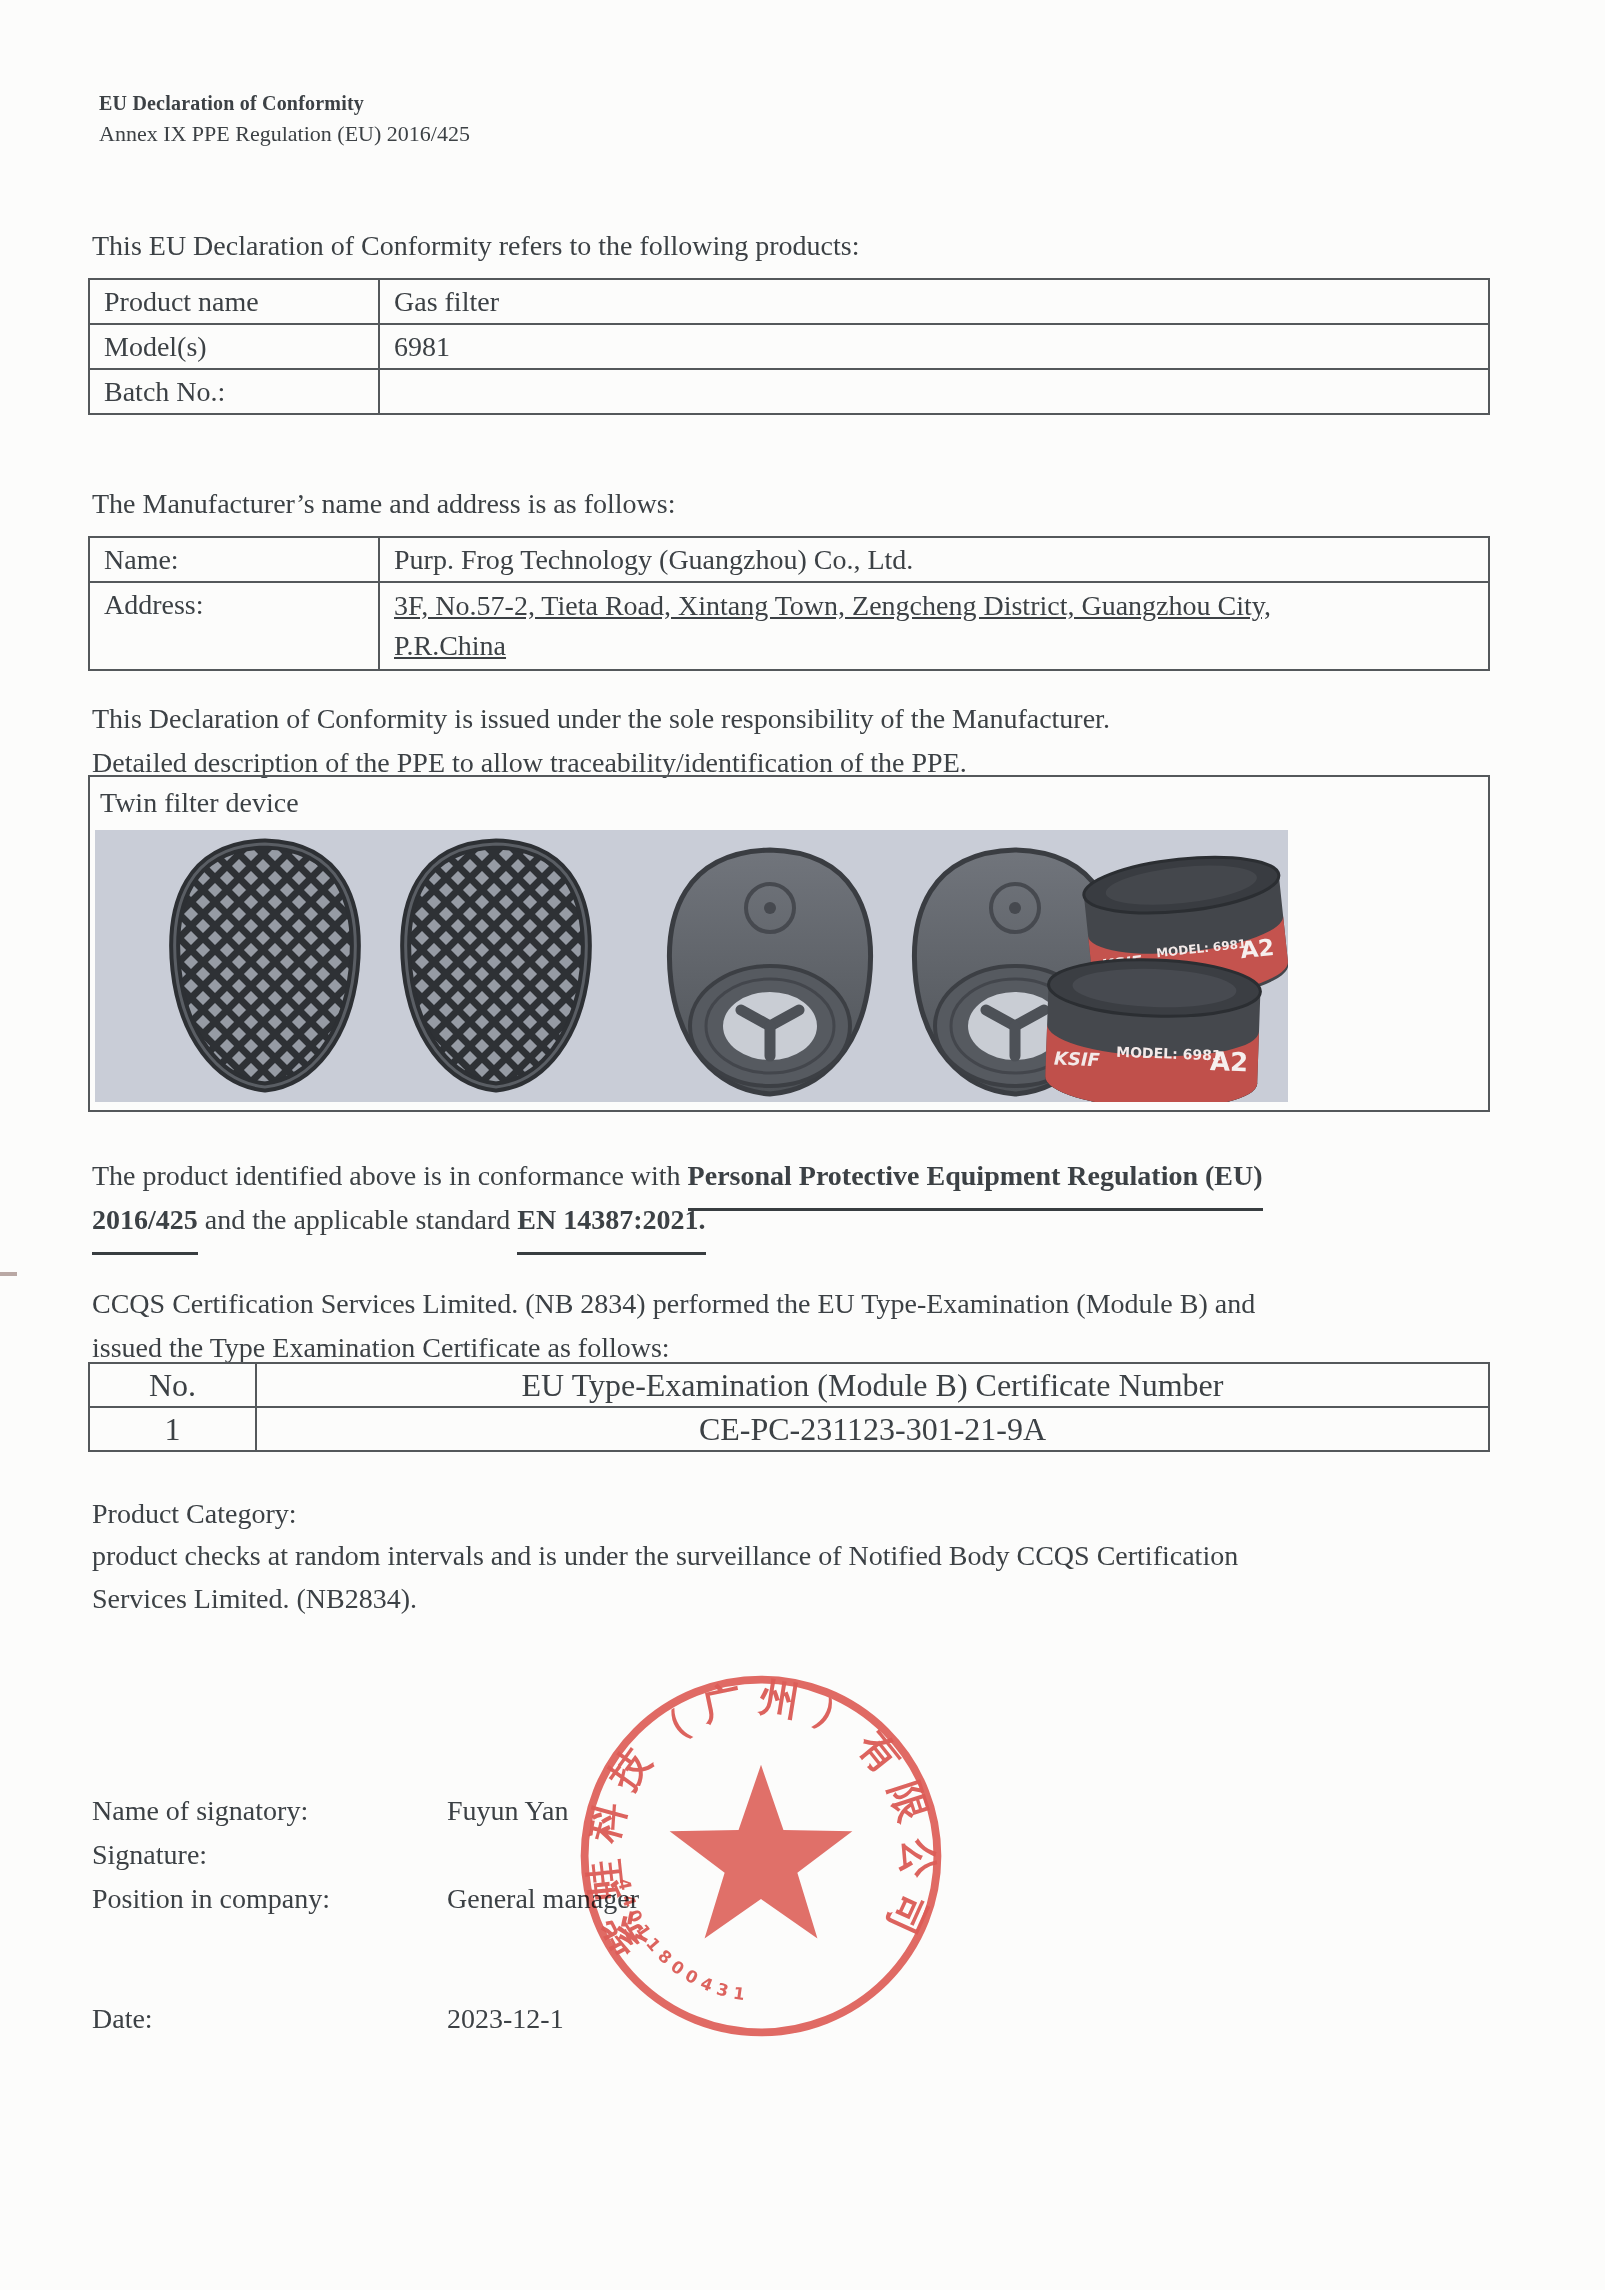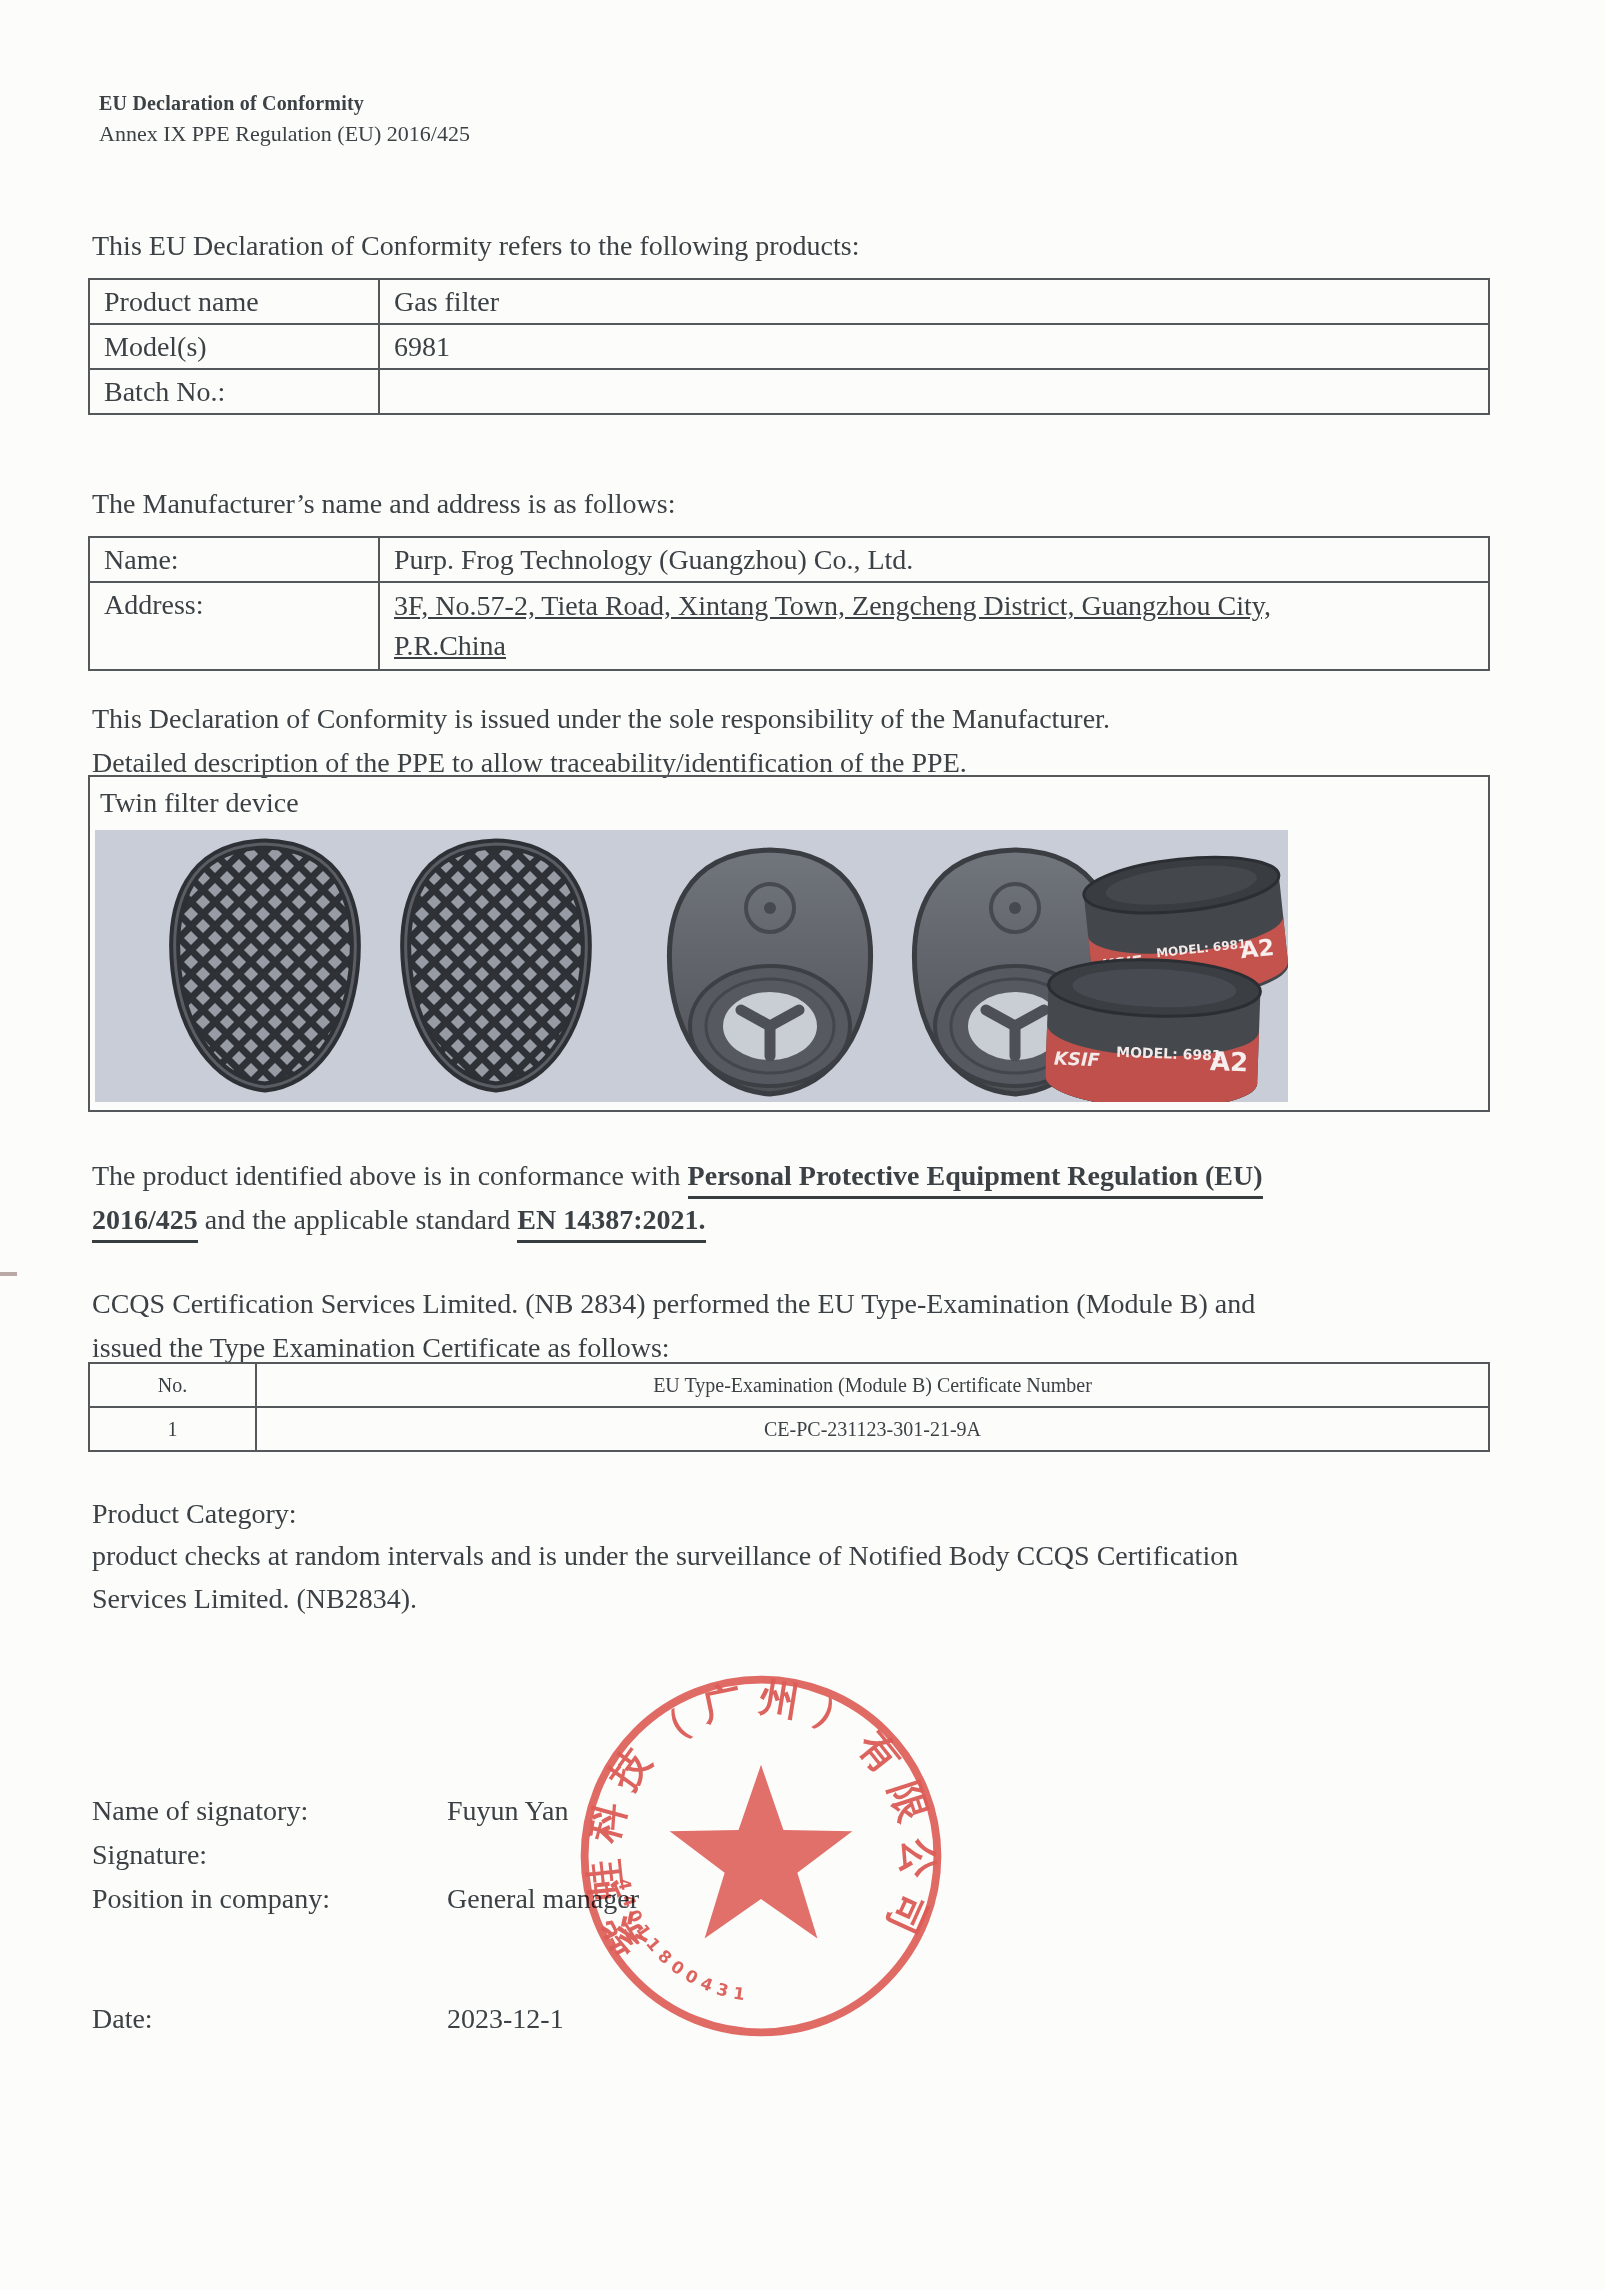--- a/index.html
+++ b/index.html
@@ -23,27 +23,27 @@
     padding:3px 14px;
     vertical-align:middle;
     overflow:hidden;
     white-space:nowrap;
   }
   table.doc-table td.lbl { width:290px; }
   table.doc-table td .ln { line-height:40px; white-space:nowrap;text-decoration:underline; }
   table.cert-table { border-collapse:collapse; width:1402px; table-layout:fixed; }
   table.cert-table td {
     border:2px solid #54585b;
-    font-size:20px;
+    font-size:32px;
     line-height:38px;
     padding:2px 10px;
     text-align:center;
   }
   table.cert-table td.no-col { width:167px; }
-  .bu { font-weight:bold; border-bottom:3px solid #383d40; padding-bottom:5px; }
+  .bu { font-weight:bold; border-bottom:3px solid #383d40; padding-bottom:17px; }
   .checkbox {
     display:inline-block; width:27px; height:27px;
     border:2px solid #9aa0a3; color:#a9aeb1;
     font-size:19px; line-height:23px; text-align:center;
     margin-right:16px; vertical-align:-3px;
     font-family:"DejaVu Sans",sans-serif;
   }
   .sig-row { position:relative; height:44px; }
   .sig-val { position:absolute; left:355px; top:0; white-space:nowrap; }
   .stamp-wrap { mix-blend-mode:multiply; opacity:0.92; }

